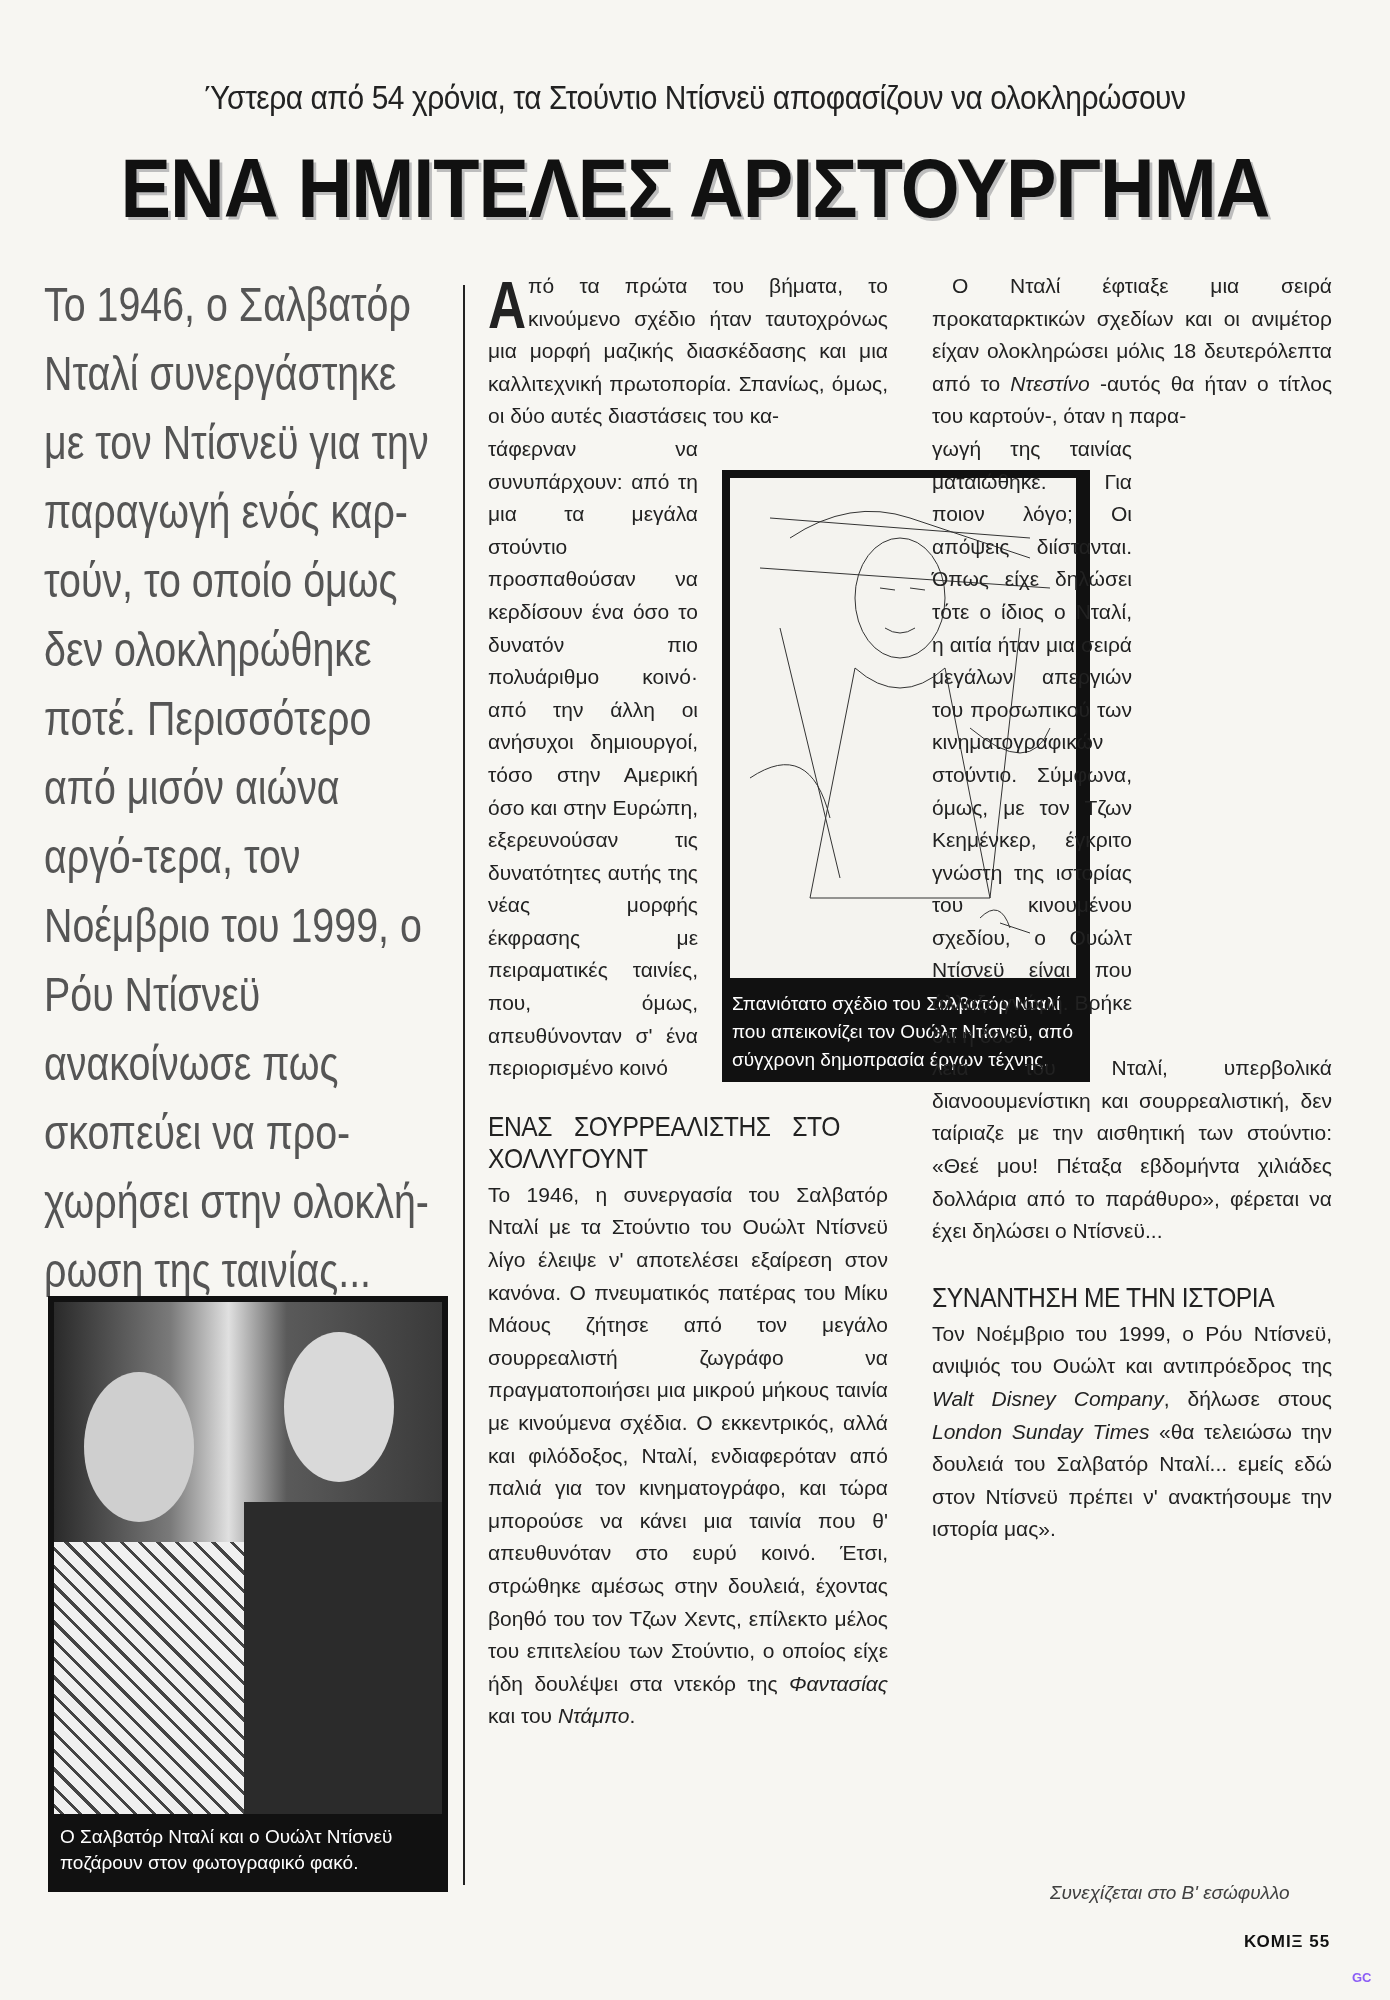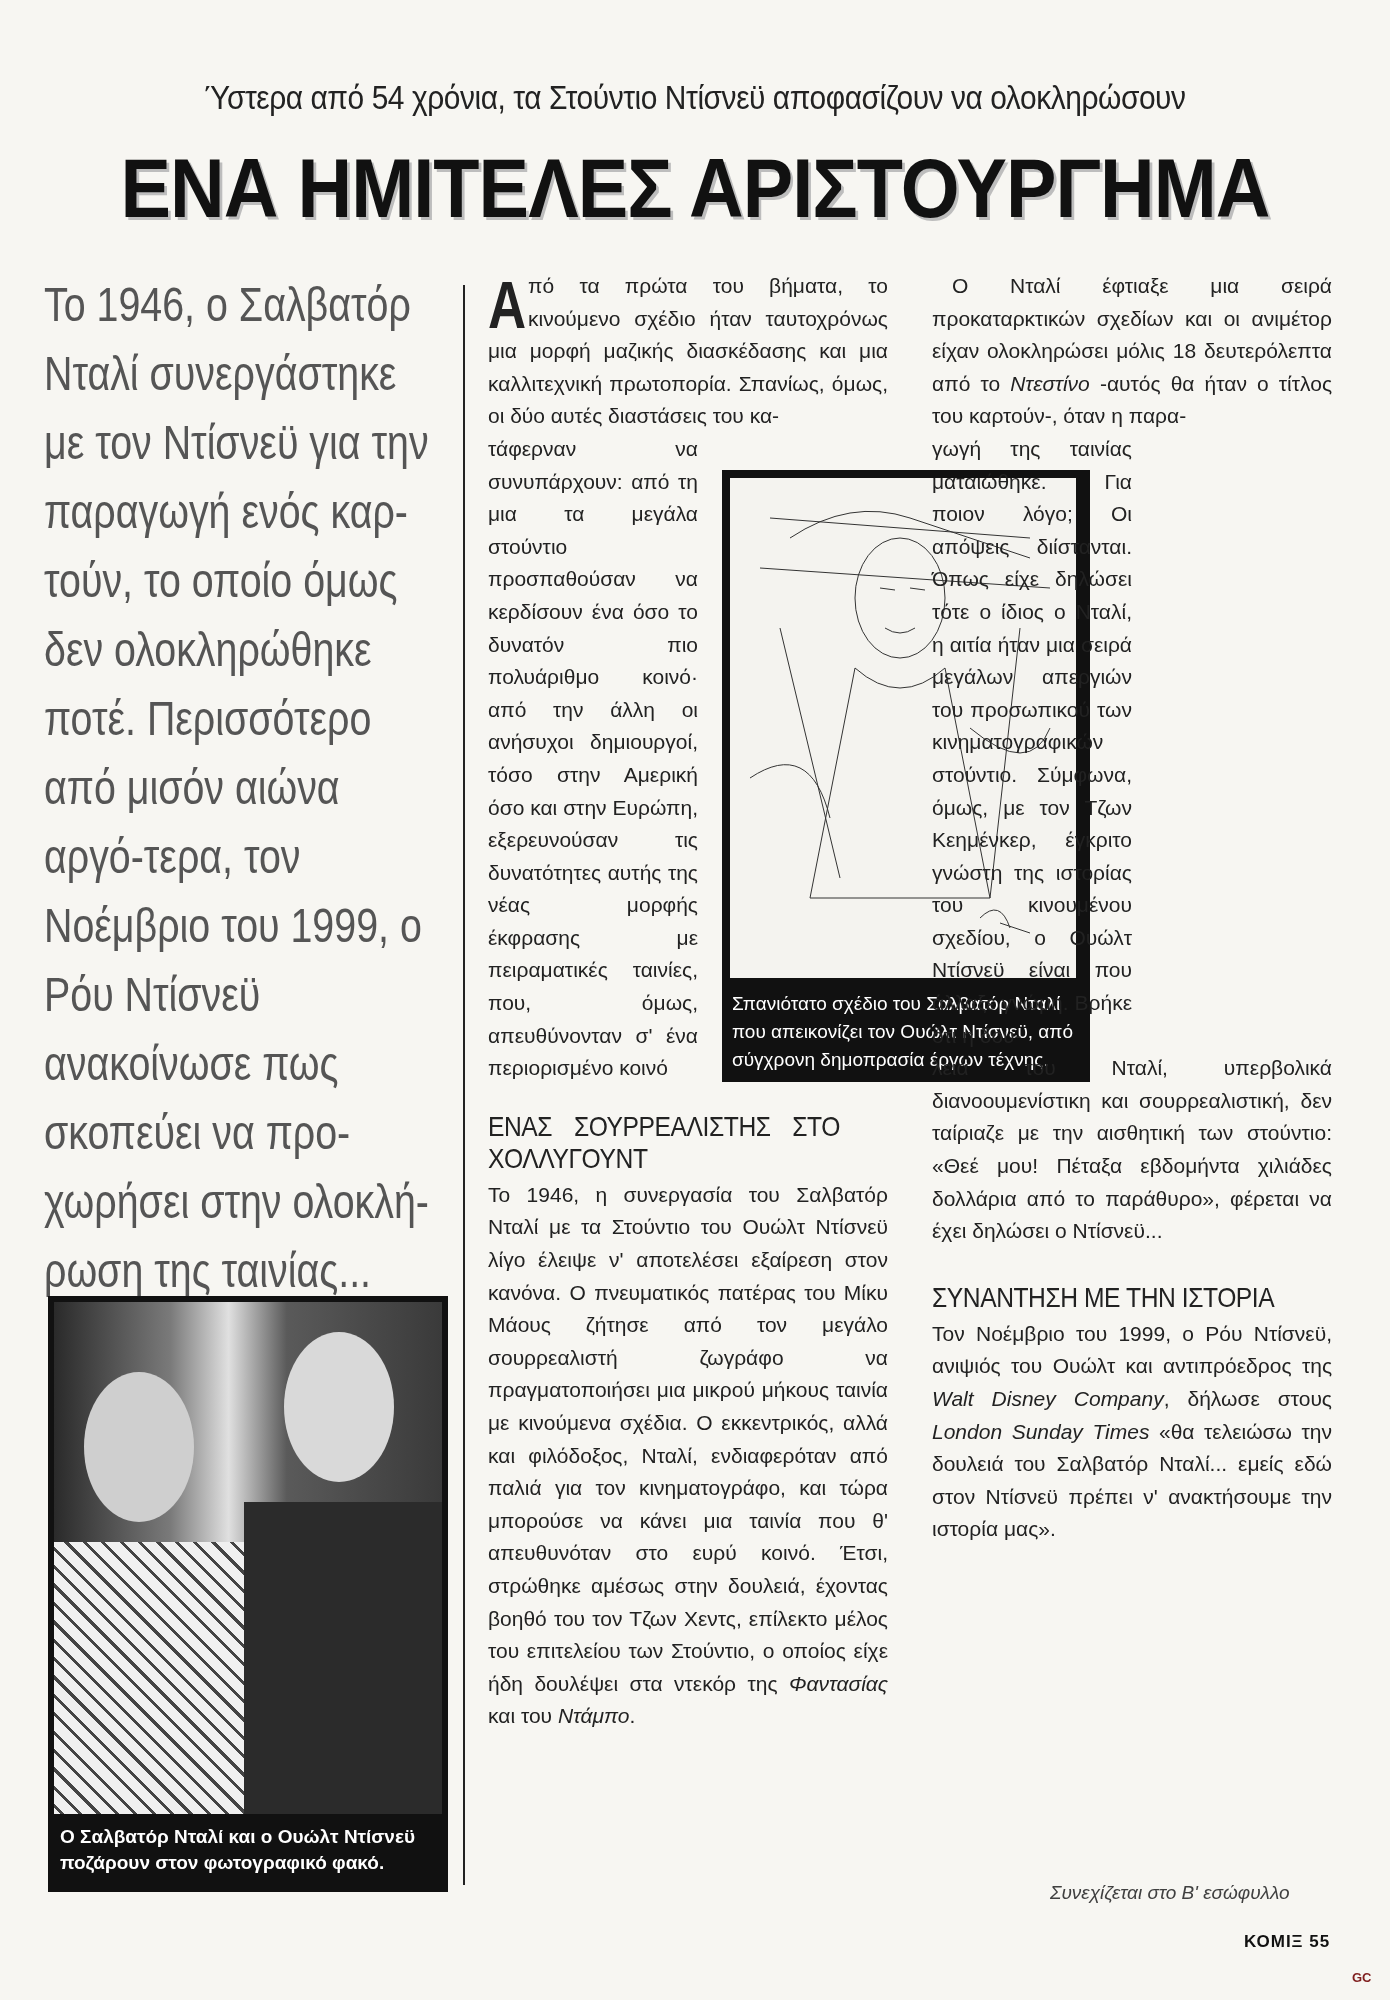--- a/index.html
+++ b/index.html
@@ -18,28 +18,28 @@
   .subhead{font-size:28px;line-height:32px;margin:26px 0 4px 0;transform:scaleX(0.88);transform-origin:0 0;letter-spacing:-0.5px;color:#222;}
   .subhead3{margin-top:34px;}
   .indent{text-indent:20px;}
   em{font-style:italic;}
   .photo-box{position:absolute;left:48px;top:1296px;width:400px;height:596px;background:#111;}
   .photo{position:absolute;left:6px;top:6px;width:388px;height:512px;background:linear-gradient(90deg,#2a2a2a 0%,#7a7a7a 30%,#e0e0e0 45%,#5a5a5a 60%,#3a3a3a 100%);overflow:hidden;}
   .photo .face1{position:absolute;left:30px;top:70px;width:110px;height:150px;border-radius:50%;background:#cfcfcf;}
   .photo .face2{position:absolute;left:230px;top:30px;width:110px;height:150px;border-radius:50%;background:#d9d9d9;}
   .photo .shirt{position:absolute;left:0;top:240px;width:200px;height:280px;background:repeating-linear-gradient(45deg,#f0f0f0 0 10px,#444 10px 13px);}
   .photo .suit{position:absolute;left:190px;top:200px;width:200px;height:320px;background:#2b2b2b;}
-  .cap1{position:absolute;left:12px;top:528px;width:380px;color:#fff;font-size:19px;line-height:26px;font-weight:bold;}
+  .cap1{position:absolute;left:12px;top:528px;width:380px;color:#fff;font-size:19px;line-height:26px;}
   .drawing-box{position:absolute;left:722px;top:470px;width:368px;height:612px;background:#111;}
   .drawing{position:absolute;left:8px;top:8px;width:346px;height:500px;background:#f4f3ef;overflow:hidden;}
   .drawing svg{width:100%;height:100%;}
   .cap2{position:absolute;left:10px;top:520px;width:350px;color:#fff;font-size:19px;line-height:28px;}
   .continued{position:absolute;left:1050px;top:1882px;font-size:19px;font-style:italic;color:#404040;}
   .pagenum{position:absolute;left:1244px;top:1932px;font-size:17px;font-weight:bold;color:#111;letter-spacing:1px;}
-  .gc{position:absolute;left:1352px;top:1970px;font-size:13px;font-weight:bold;color:#7f1d1d;}
+  .gc{position:absolute;left:1352px;top:1970px;font-size:13px;font-weight:bold;color:#8b5cf6;}
 </style>
 </head>
 <body>
 
 <div class="kicker">Ύστερα από 54 χρόνια, τα Στούντιο Ντίσνεϋ αποφασίζουν να ολοκληρώσουν</div>
 <div class="headline">ΕΝΑ ΗΜΙΤΕΛΕΣ ΑΡΙΣΤΟΥΡΓΗΜΑ</div>
 
 <div class="lead">Το 1946, ο Σαλβατόρ Νταλί συνεργάστηκε με τον Ντίσνεϋ για την παραγωγή ενός καρ-τούν, το οποίο όμως δεν ολοκληρώθηκε ποτέ. Περισσότερο από μισόν αιώνα αργό-τερα, τον Νοέμβριο του 1999, ο Ρόυ Ντίσνεϋ ανακοίνωσε πως σκοπεύει να προ-χωρήσει στην ολοκλή-ρωση της ταινίας...</div>
 
 <div class="photo-box">

